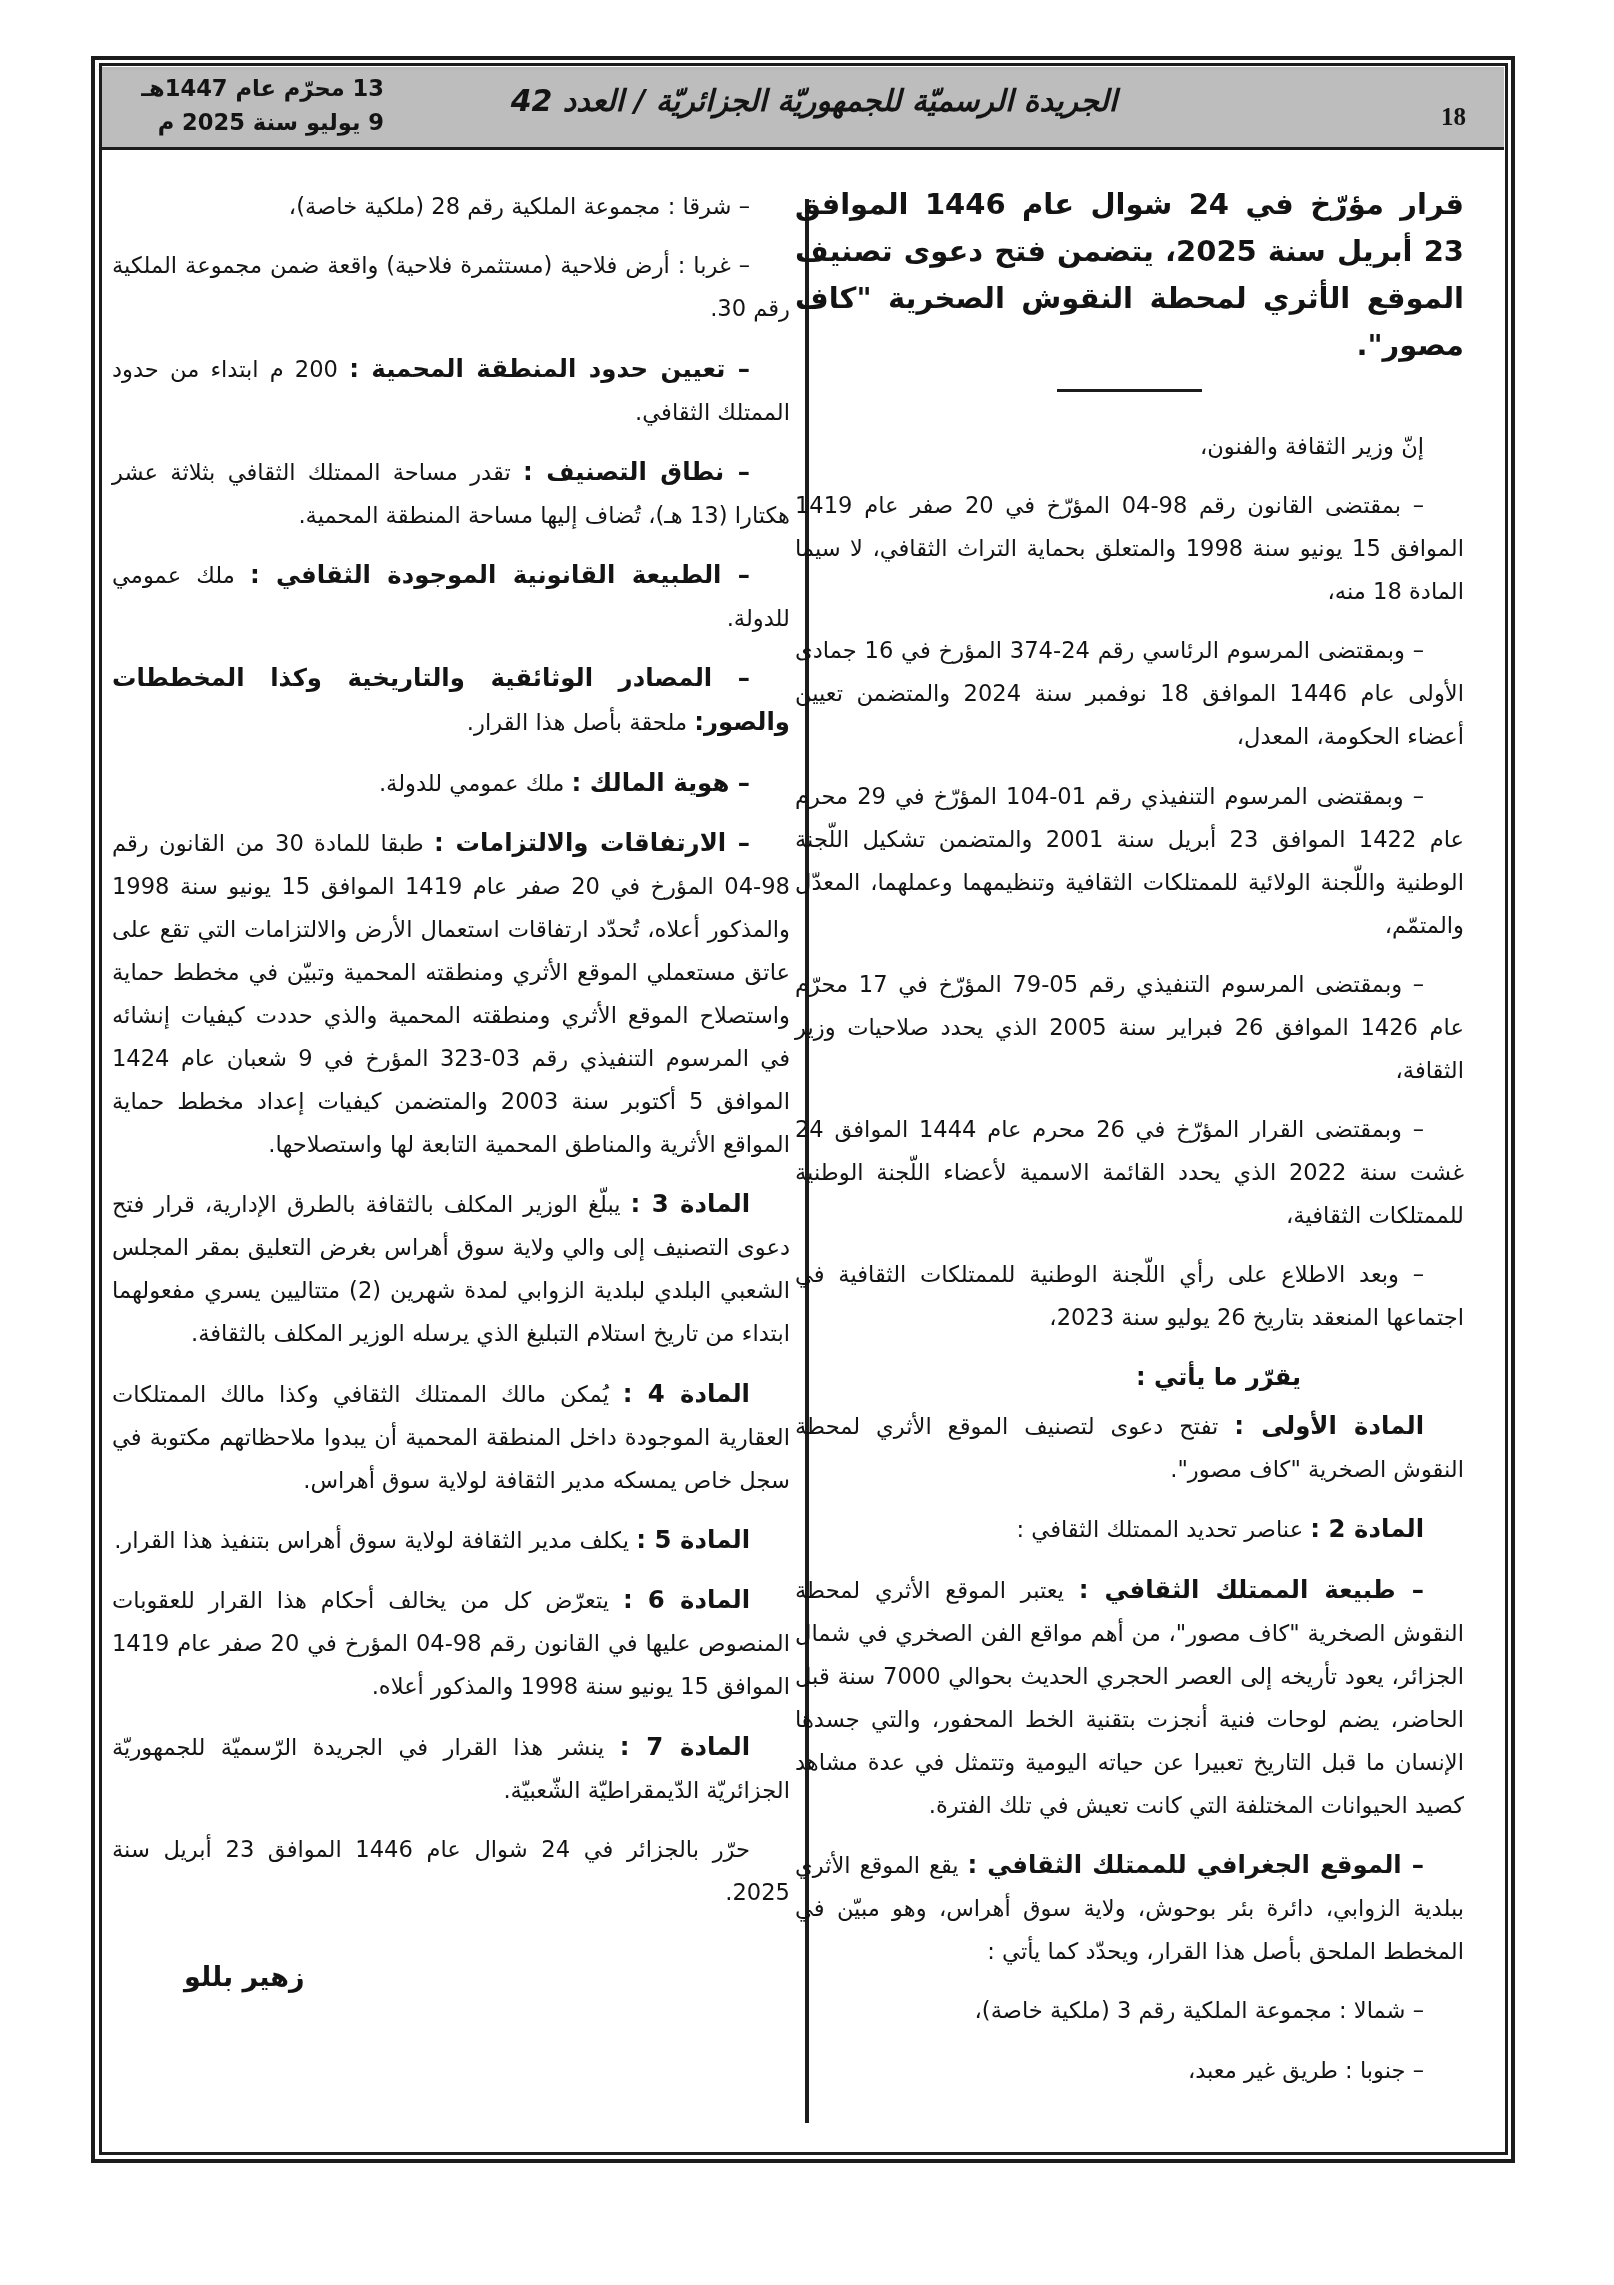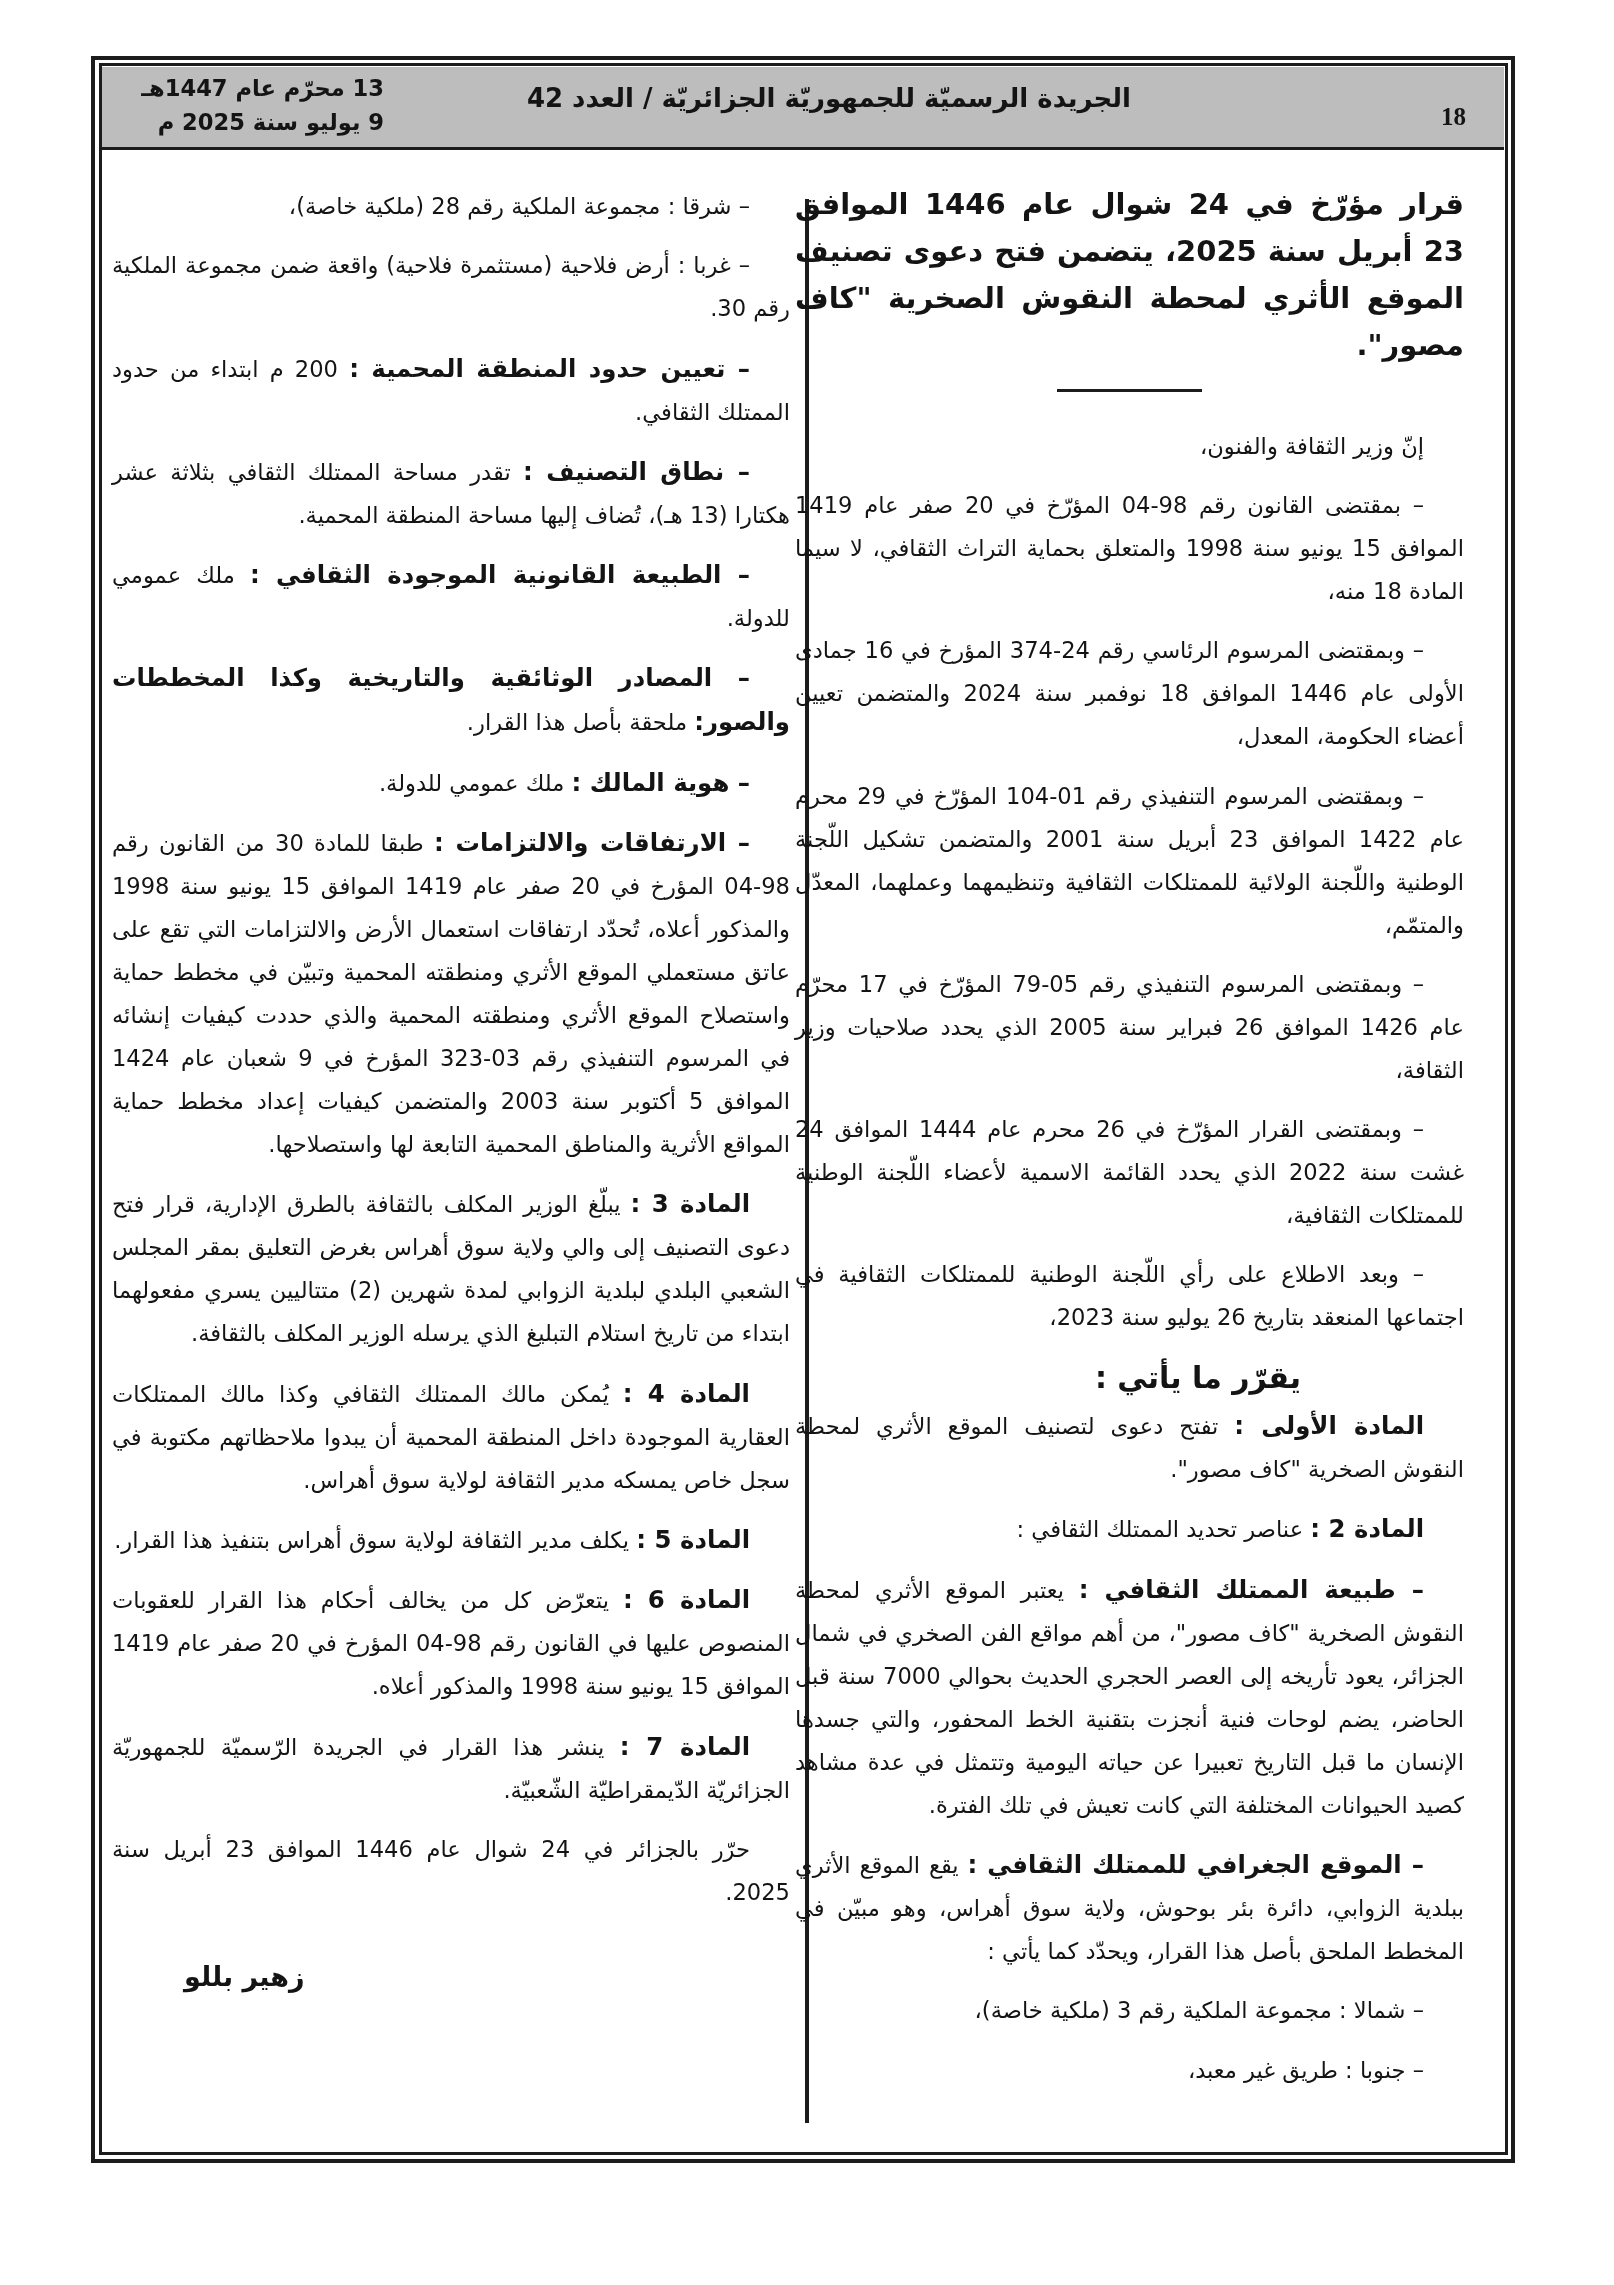--- a/index.html
+++ b/index.html
@@ -1,31 +1,31 @@
 <!DOCTYPE html>
 <html style="font-size:14.5px"><head>
 <meta charset="utf-8">
 <style>
   html, body { margin: 0; padding: 0; background: #ffffff; }
   body { width: 1615px; height: 2285px; position: relative; font-family: "DejaVu Sans", sans-serif; color: #141414; }
   .outer-frame { position: absolute; left: 91px; top: 56px; width: 1424px; height: 2107px; border: 4.5px solid #1c1c1c; box-sizing: border-box; }
   .inner-frame { position: absolute; left: 99px; top: 63px; width: 1409px; height: 2092px; border: 3.6px solid #1c1c1c; box-sizing: border-box; }
   .header { position: absolute; left: 102px; top: 67px; width: 1402px; height: 83px; background: #bdbdbd; border-bottom: 3.6px solid #1c1c1c; box-sizing: border-box; direction: rtl; }
   .header .page-num { position: absolute; right: 38px; top: 20px; font-family: "Liberation Serif", serif; font-weight: bold; font-size: 25px; margin-top: 16px; }
-  .header .title { position: absolute; right: 373px; top: 16.3px; font-weight: bold; font-size: 26px; white-space: nowrap; letter-spacing: -0.5px; }
+  .header .title { position: absolute; right: 387px; top: 16.3px; font-weight: bold; font-size: 30px; white-space: nowrap; letter-spacing: -0.5px; font-style: italic; }
   .header .date { position: absolute; left: 11px; top: 3.6px; font-weight: bold; font-size: 22.6px; line-height: 34px; text-align: right; width: 271px; }
   .divider { position: absolute; left: 805px; top: 199px; width: 3.6px; height: 1924px; background: #1c1c1c; }
   .col { position: absolute; direction: rtl; text-align: justify; font-size: 22.6px; line-height: 43px; }
   .col.right { left: 795px; top: 181px; width: 669px; }
   .col.left { left: 112px; top: 185px; width: 678px; }
   .para { margin: 0 0 16.3px 0; text-indent: 40px; }
   .decree-title { font-weight: bold; font-size: 29px; line-height: 47px; margin: 0 0 20px 0; text-indent: 0; letter-spacing: -0.5px; }
   .rule { width: 145px; height: 2.7px; background: #1c1c1c; margin: 20px auto 33px auto; }
   .b { font-weight: bold; font-size: 24.4px; }
-  .decides { font-weight: bold; font-size: 30px; margin: 5.4px 0 5.4px 0; padding-right: 163px; text-indent: 0; }
+  .decides { font-weight: bold; font-size: 24px; margin: 5.4px 0 5.4px 0; padding-right: 163px; text-indent: 0; }
   .signature { font-weight: bold; font-size: 27px; text-align: left; padding-left: 72px; margin-top: 41px; text-indent: 0; }
 </style>
 </head>
 <body>
 
 <div class="outer-frame"></div>
 <div class="inner-frame"></div>
 
 <div class="header">
   <span class="page-num">18</span>

